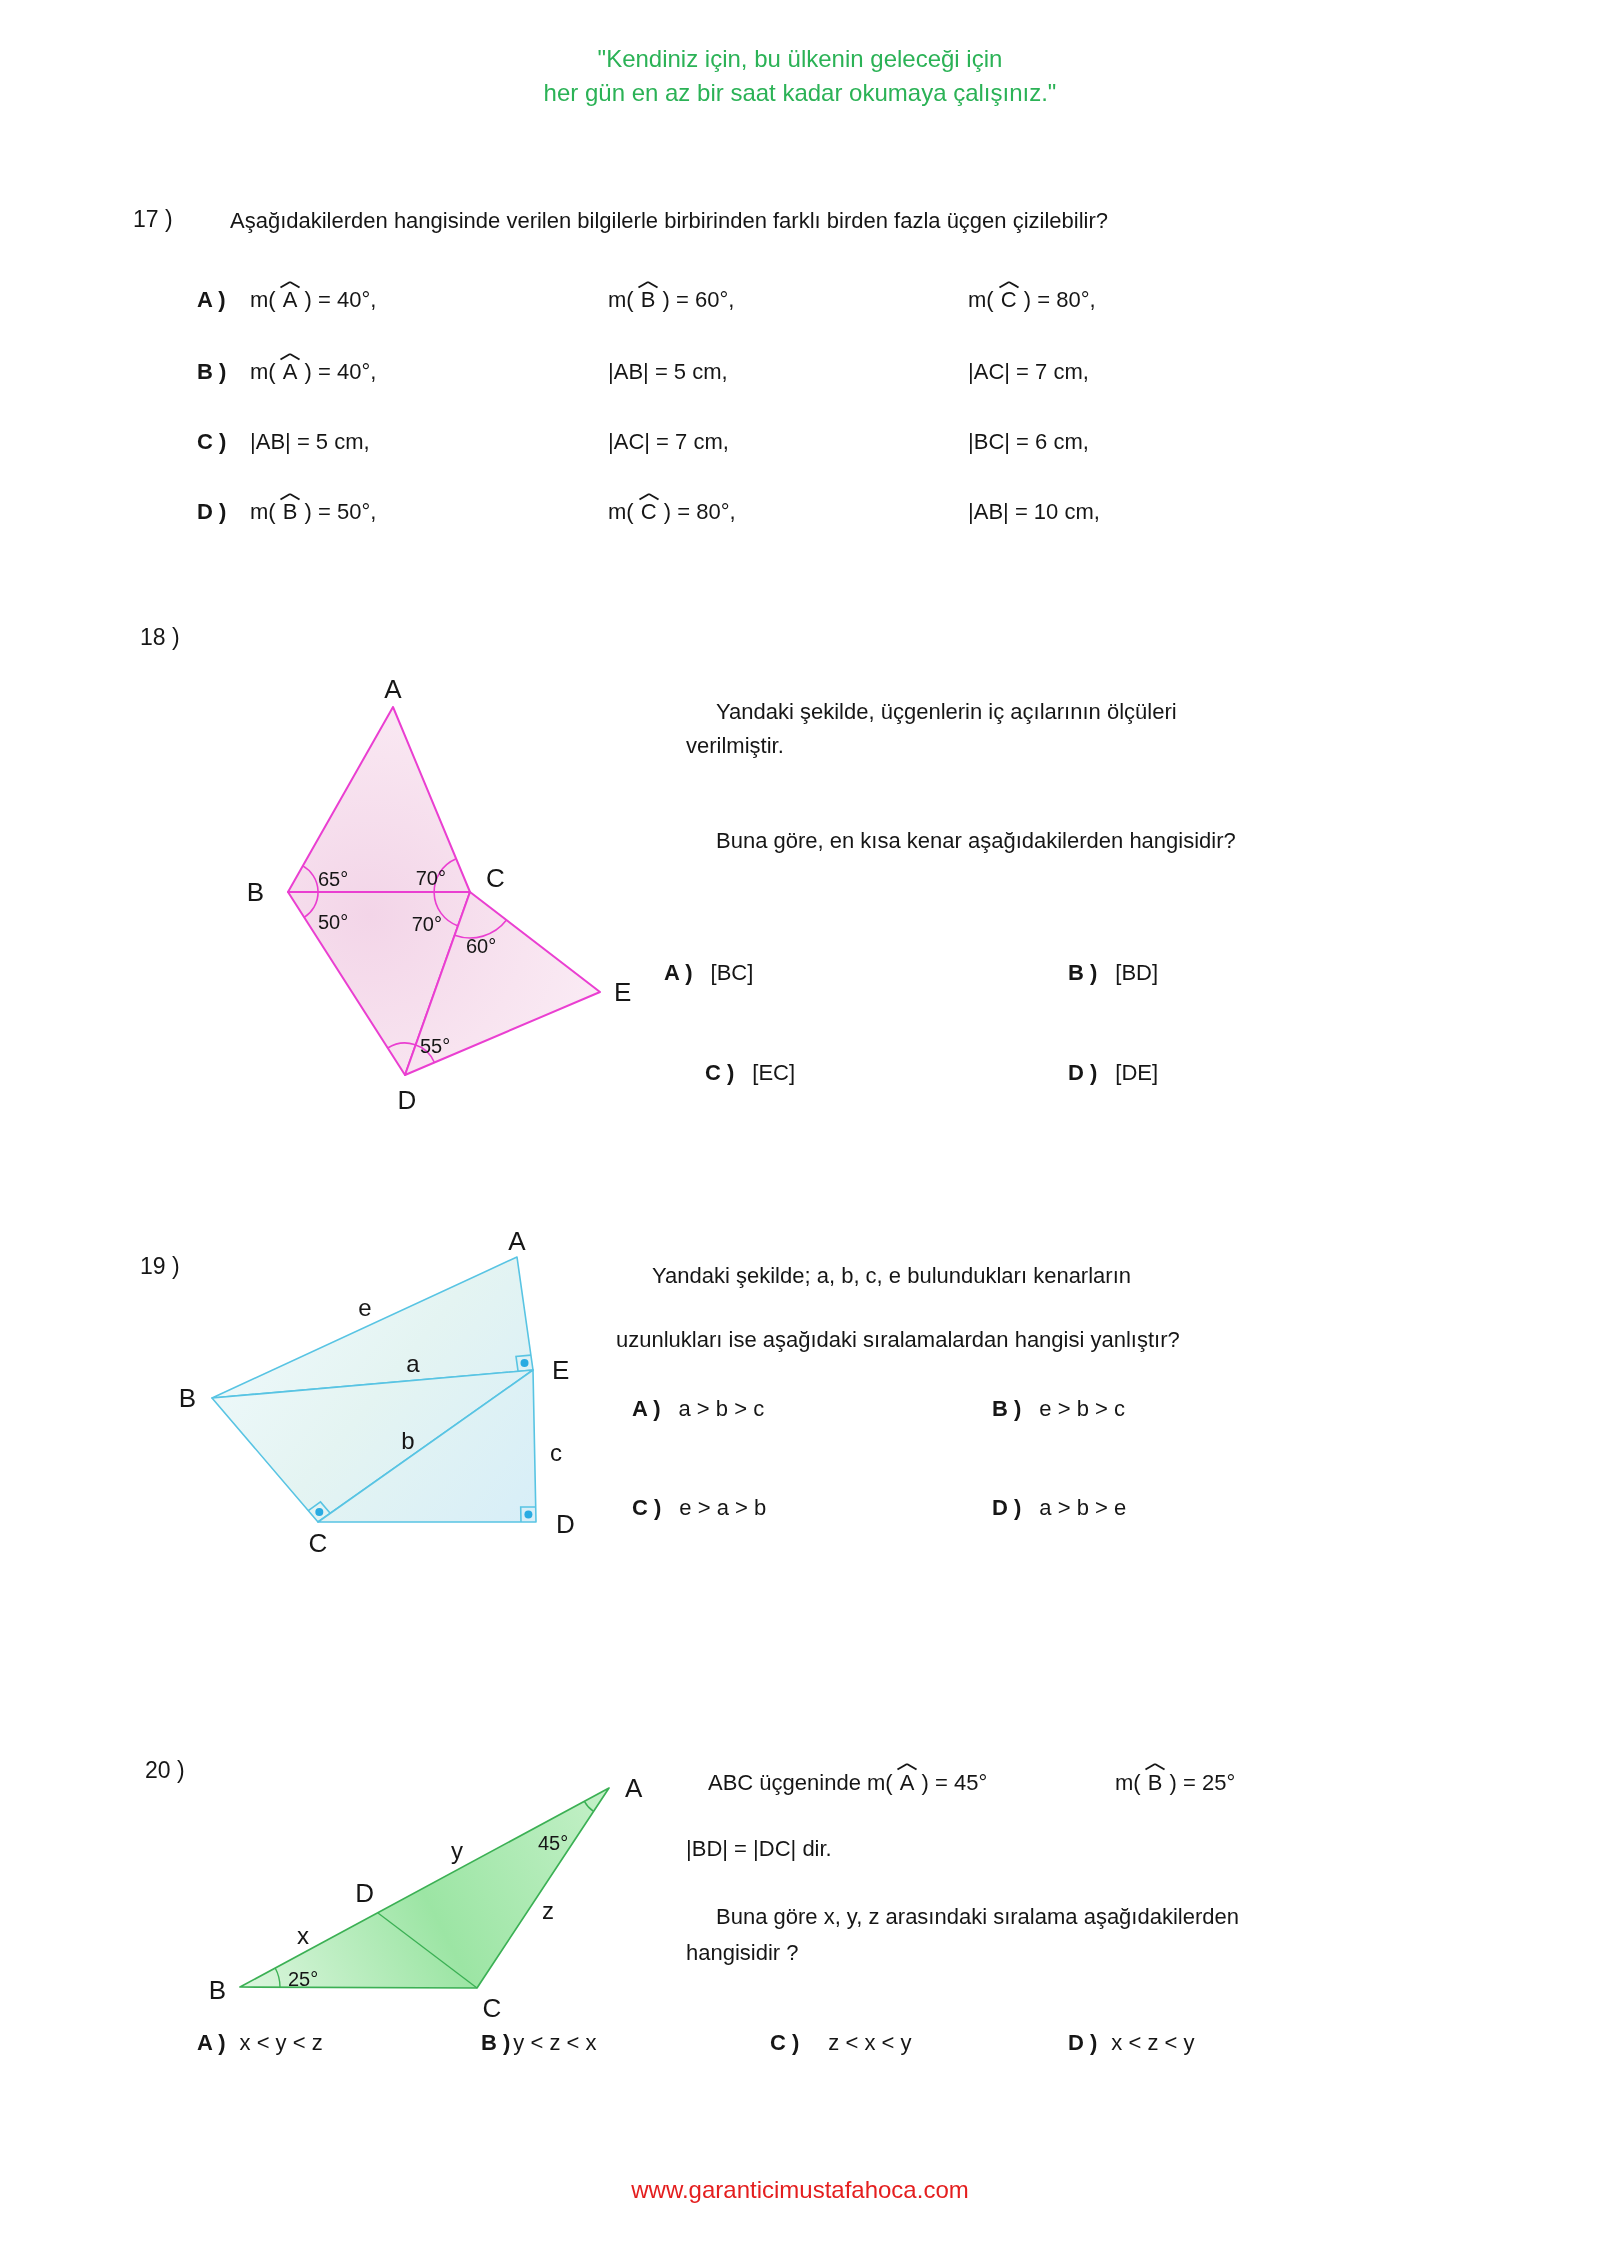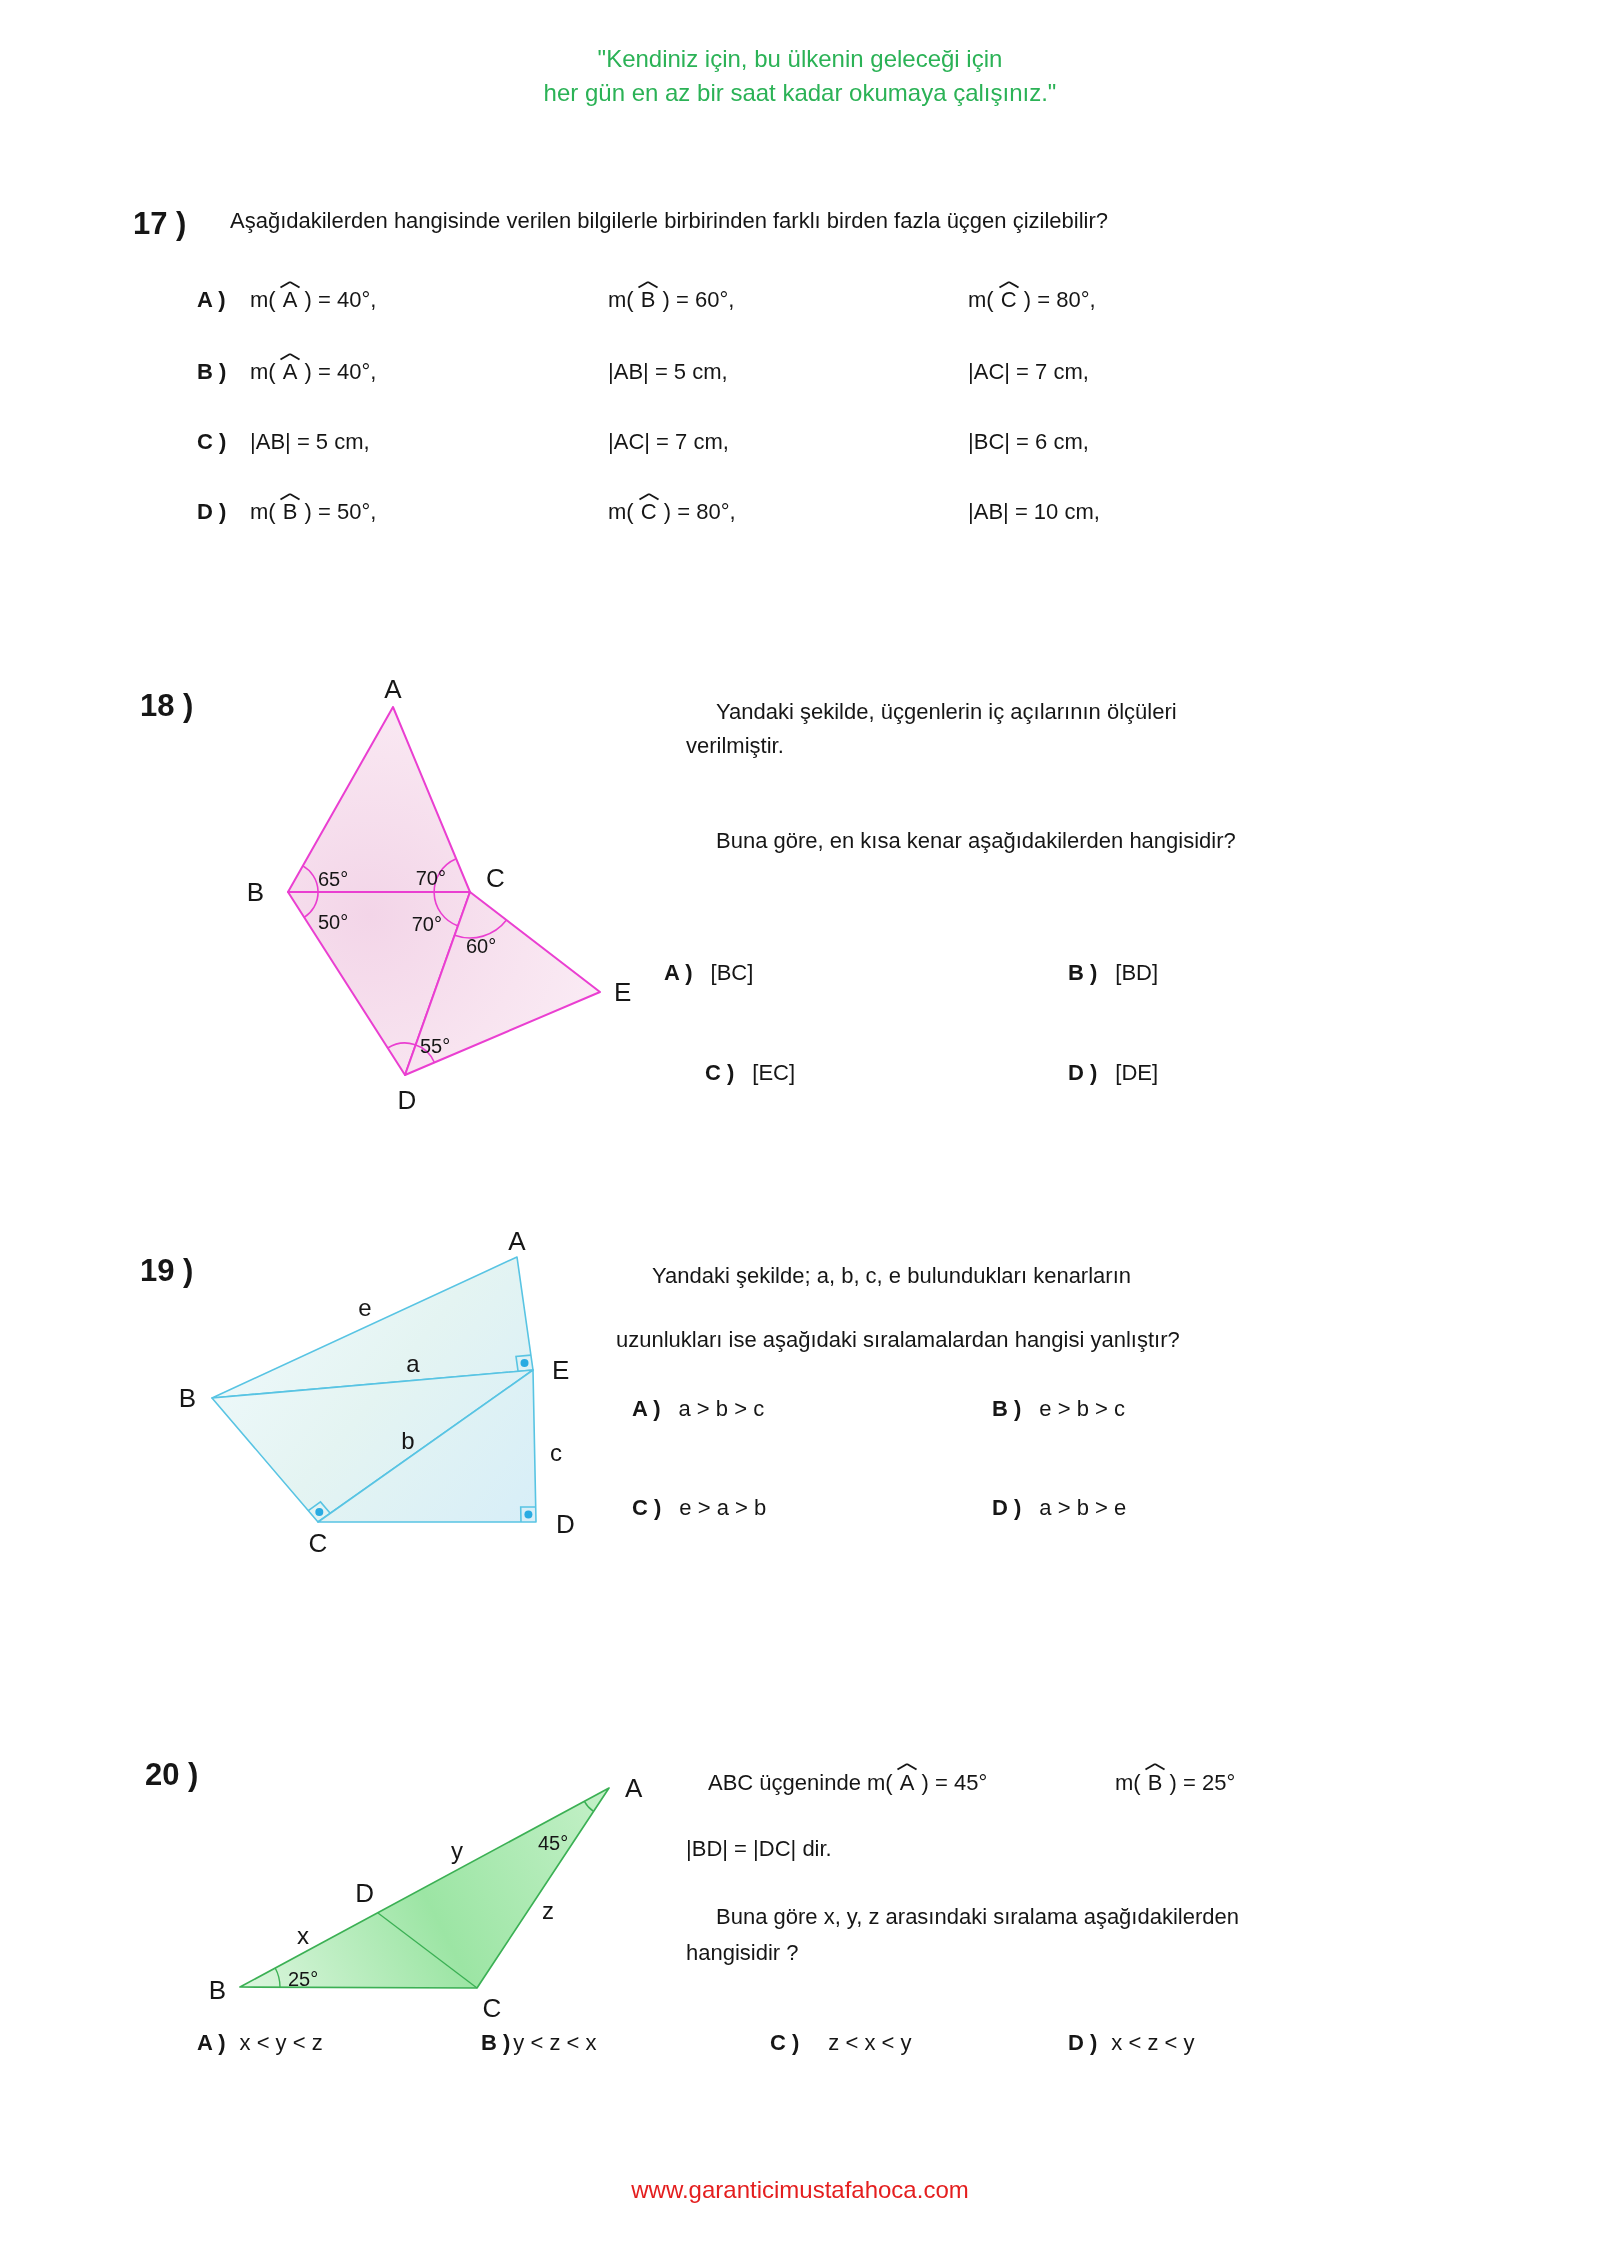--- a/index.html
+++ b/index.html
@@ -3,21 +3,21 @@
 <meta charset="utf-8">
 <style>
   * { box-sizing: border-box; }
   html,body { margin:0; padding:0; background:#ffffff; }
   .page {
     position: relative; width: 1600px; height: 2262px; background: #ffffff;
     font-family: "Liberation Sans", sans-serif; color: #161616; overflow: hidden;
   }
   .abs { position: absolute; }
   .txt { font-size: 22px; line-height: 27px; white-space: nowrap; }
-  .qnum { font-size: 31px; font-weight: 700; white-space: nowrap; }
+  .qnum { font-size: 23px; font-weight: 400; white-space: nowrap; }
   .opt-label { font-weight: 700; }
   .opt-value { margin-left: 18px; }
   .header { width: 1600px; text-align: center; font-size: 24px; line-height: 34px; color: #2bb256; }
   .footer { width: 1600px; text-align: center; font-size: 24px; color: #e41e1e; }
   .q17-row { position: absolute; left: 0; width: 1600px; height: 28px; font-size: 22px; }
   .q17-row > span { position: absolute; top: 0; white-space: nowrap; }
   .hat-letter { position: relative; display: inline-block; padding: 0 1px; }
   .hat-letter::before, .hat-letter::after {
     content: ""; position: absolute; top: -6px; width: 11px; height: 2px; background: #161616;
   }
@@ -60,21 +60,21 @@
         <span style="left: 968px;">|BC| = 6 cm,</span>
       </div>
       <div class="q17-row" style="top: 499px;">
         <span class="opt-label" style="left: 197px;">D )</span>
         <span style="left: 250px;">m( <span class="hat-letter">B</span> ) = 50°,</span>
         <span style="left: 608px;">m( <span class="hat-letter">C</span> ) = 80°,</span>
         <span style="left: 968px;">|AB| = 10 cm,</span>
       </div>
     </div>
 
-  <div class="abs qnum" style="left:140px;top:688px">18 )</div>
+  <div class="abs qnum" style="left:140px;top:624px">18 )</div>
 
   <svg class="abs" style="left:240px;top:660px" width="420" height="460" viewBox="240 660 420 460">
     <defs>
       <radialGradient id="gpink" gradientUnits="userSpaceOnUse" cx="370" cy="915" r="290">
         <stop offset="0" stop-color="#f3d5e8"></stop>
         <stop offset="0.55" stop-color="#f8e4f0"></stop>
         <stop offset="1" stop-color="#fbeff7"></stop>
       </radialGradient>
     </defs>
     <g fill="url(#gpink)" stroke="#ea3fd1" stroke-width="2" stroke-linejoin="round">

